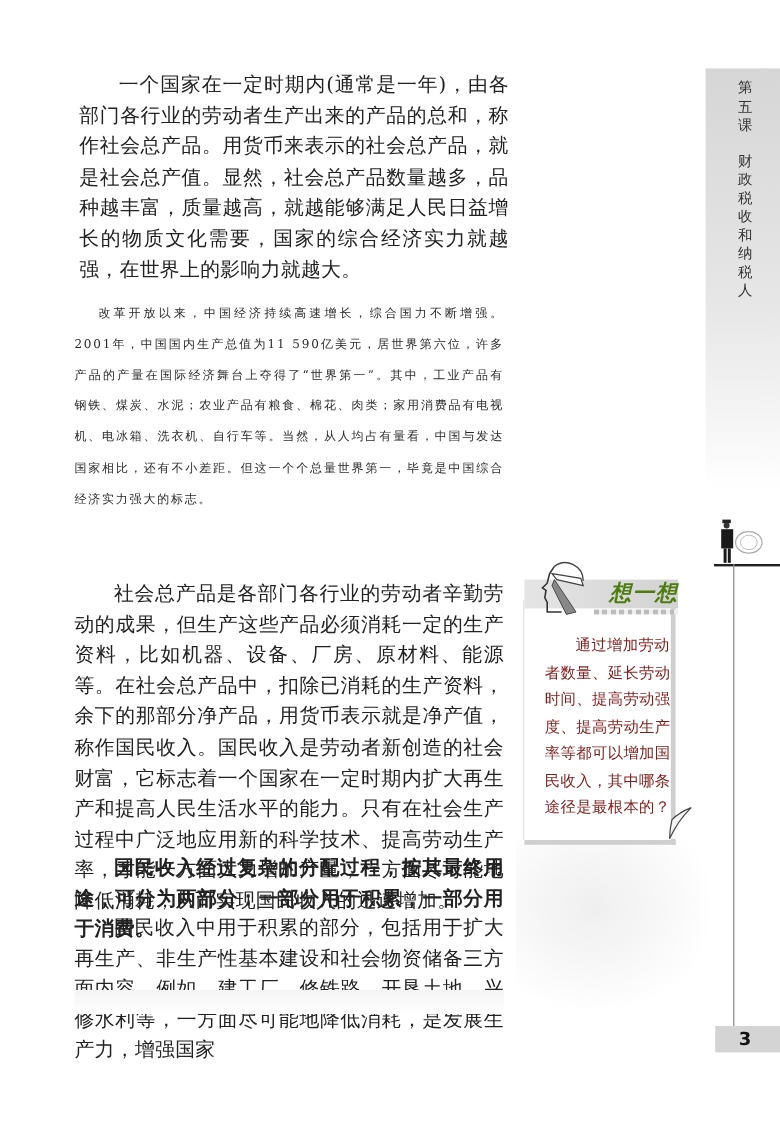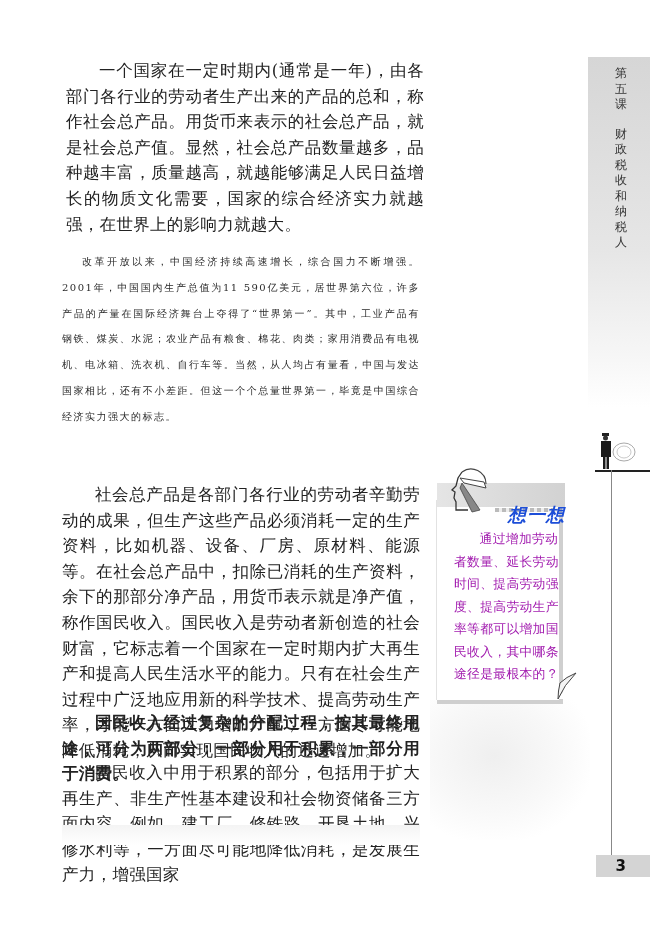--- a/index.html
+++ b/index.html
@@ -50,29 +50,29 @@
     background:#fff; border-right:4px solid #cfcfcf; border-bottom:4px solid #cfcfcf;
   }
   .think-left { position:absolute; left:436px; top:500px; width:2px; height:200px; background:#e2e2e2; }
   .think-band {
     position:absolute; left:437px; top:483px; width:128px; height:24px;
     background:linear-gradient(90deg,#e5e5e5,#d2d2d2);
   }
   .think-title {
     position:absolute; left:508px; top:483px; width:60px; height:24px;
     font-family:"DejaVu Sans","Liberation Sans",sans-serif; font-size:18px; font-weight:bold;
-    font-style:italic; line-height:24px; color:#1d4ed8; letter-spacing:1px;margin-top:20px;
+    font-style:italic; line-height:24px; color:#4d7c0f; letter-spacing:1px;
   }
   .think-stripe { position:absolute; left:495px; top:508px; width:70px; height:4px;
     background:repeating-linear-gradient(90deg,#bbb 0 4px,#eee 4px 7px); }
   .head-icon { position:absolute; left:440px; top:466px; width:56px; height:50px; }
   .think-text {
     position:absolute; left:454px; top:528px; width:106px;
     font-family:"DejaVu Sans","Liberation Sans",sans-serif; font-size:12.8px; line-height:22.5px;
-    color:#a21caf; text-indent:2em; letter-spacing:0.3px; margin:0;
+    color:#7f1d1d; text-indent:2em; letter-spacing:0.3px; margin:0;
   }
   .fold { position:absolute; left:556px; top:671px; width:22px; height:30px; }
   .smudge { position:absolute; left:430px; top:700px; width:160px; height:140px;
     background:radial-gradient(ellipse at 40% 40%, #efefef 0%, #f8f8f8 45%, #fff 75%); }
 </style>
 </head>
 <body>
 
 <div class="sidebar"></div>
 <div class="side-title">

